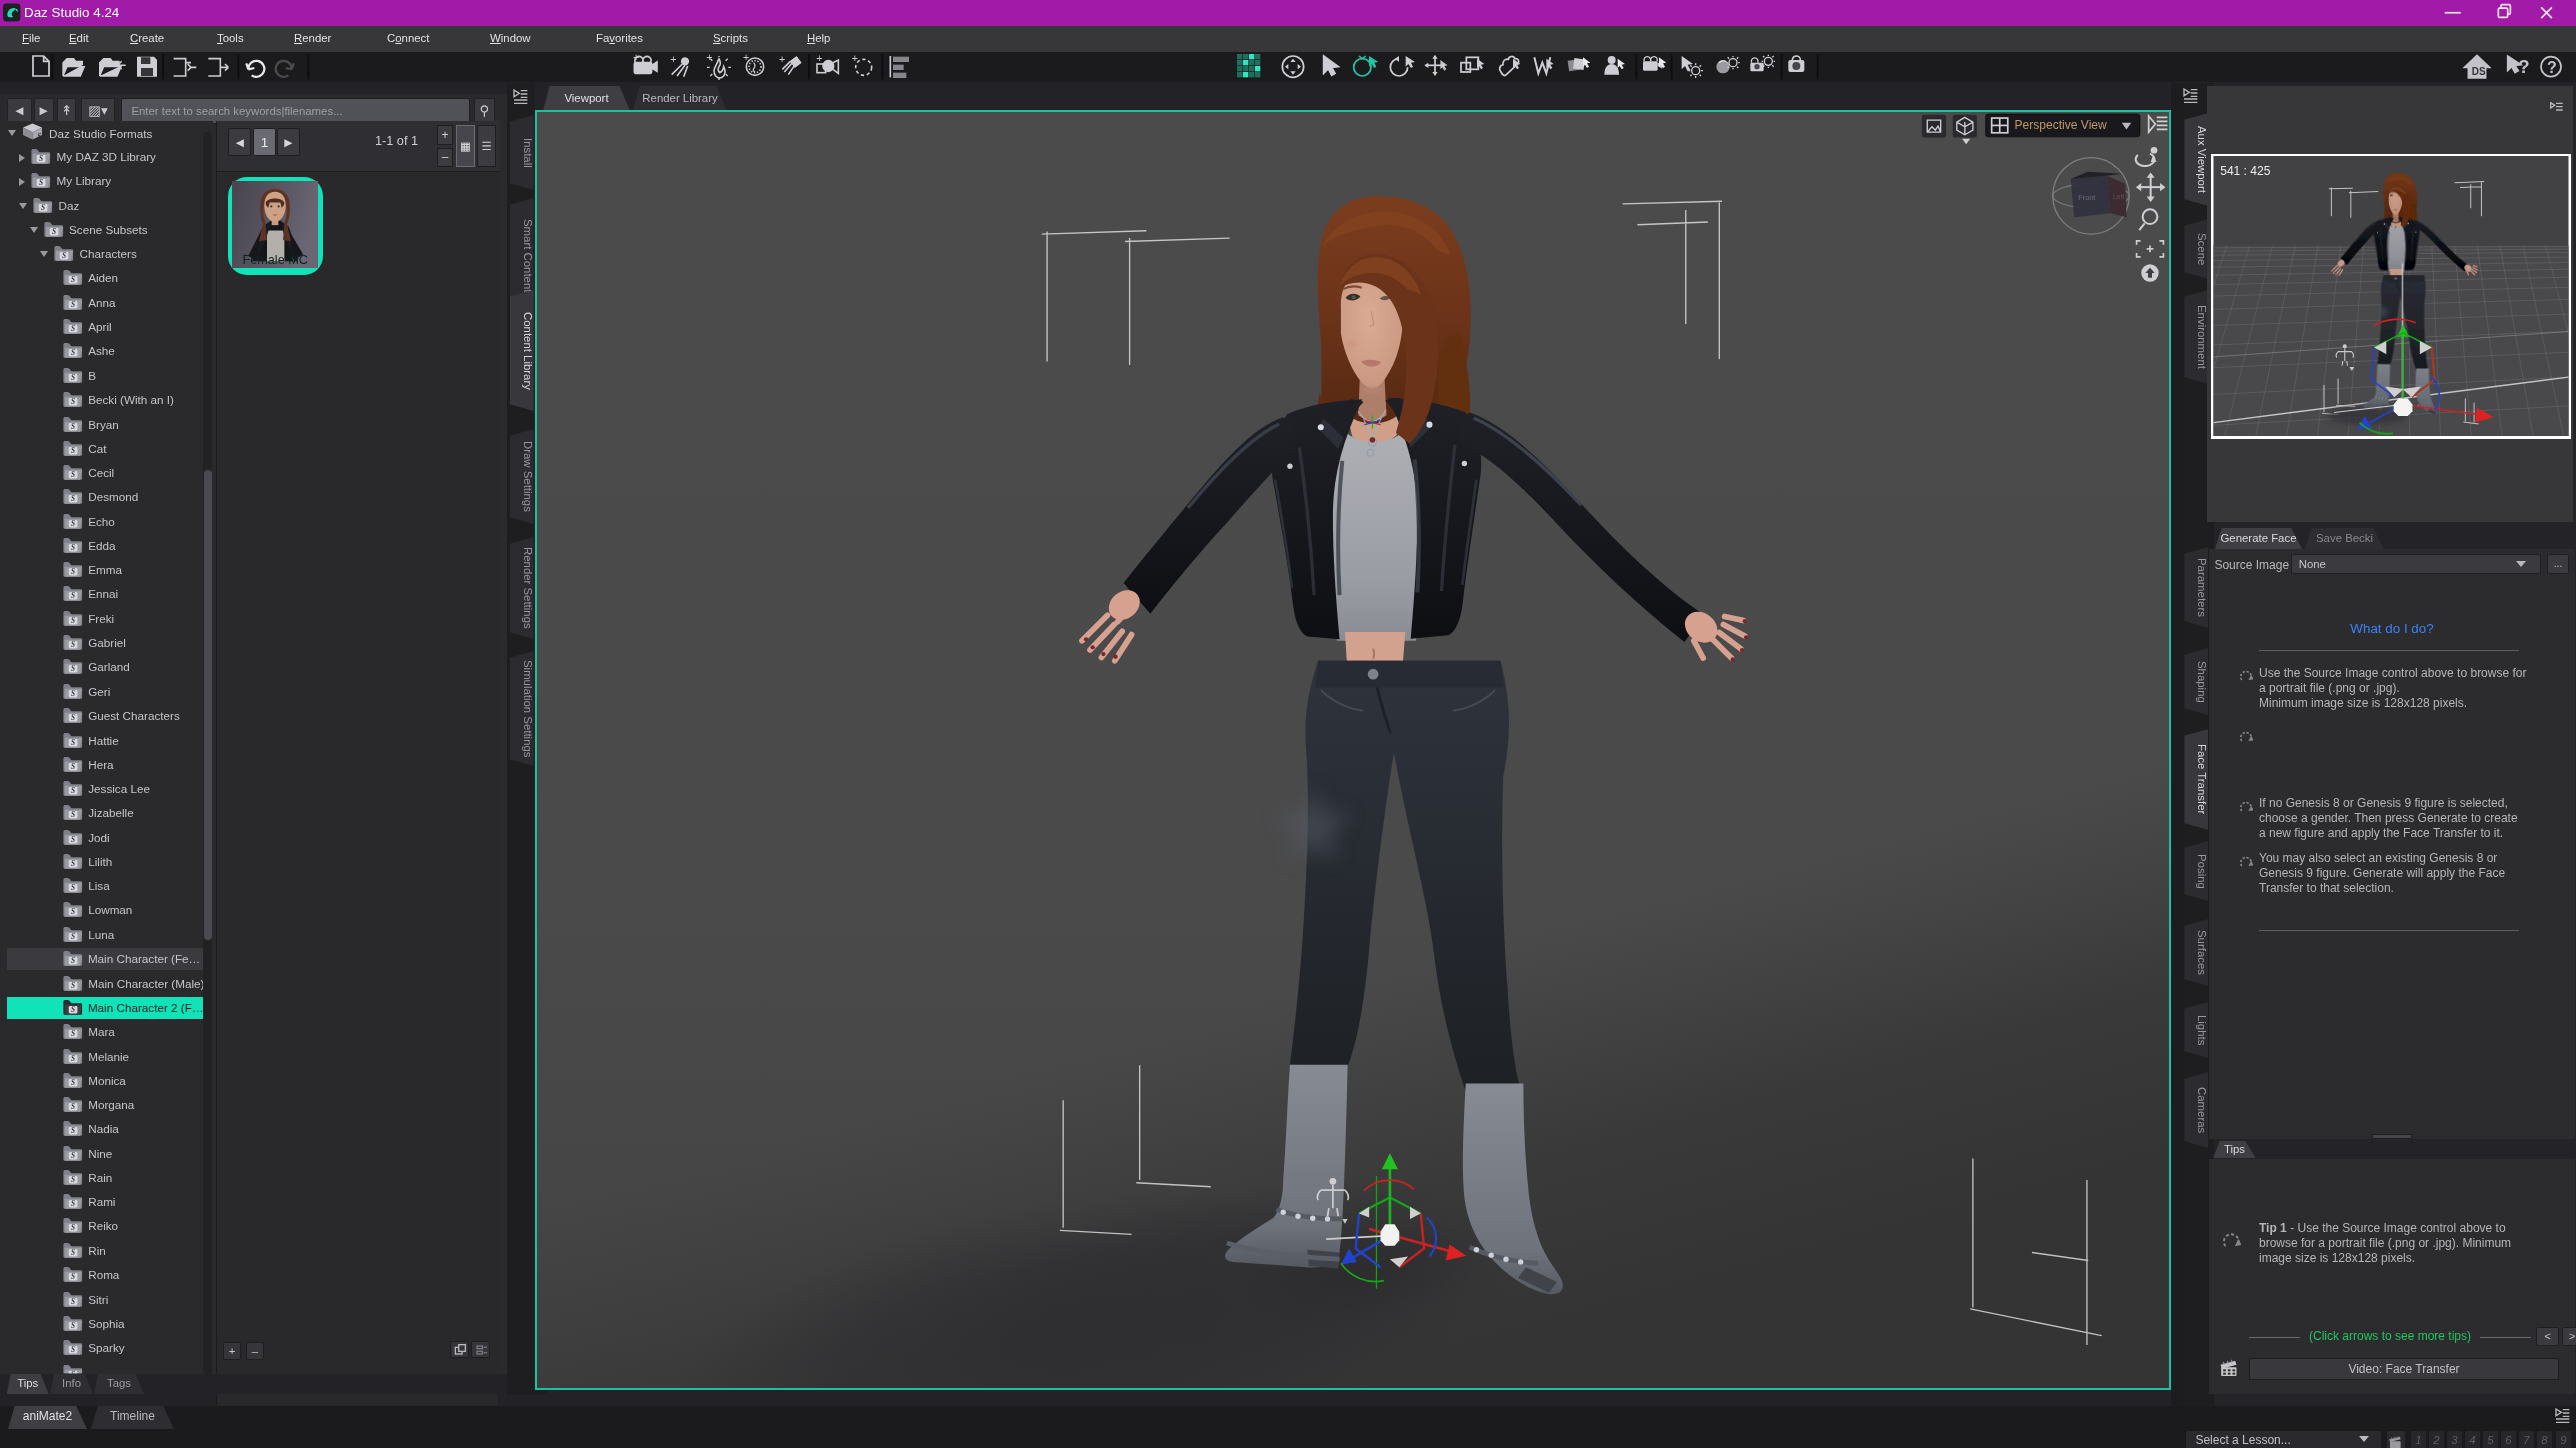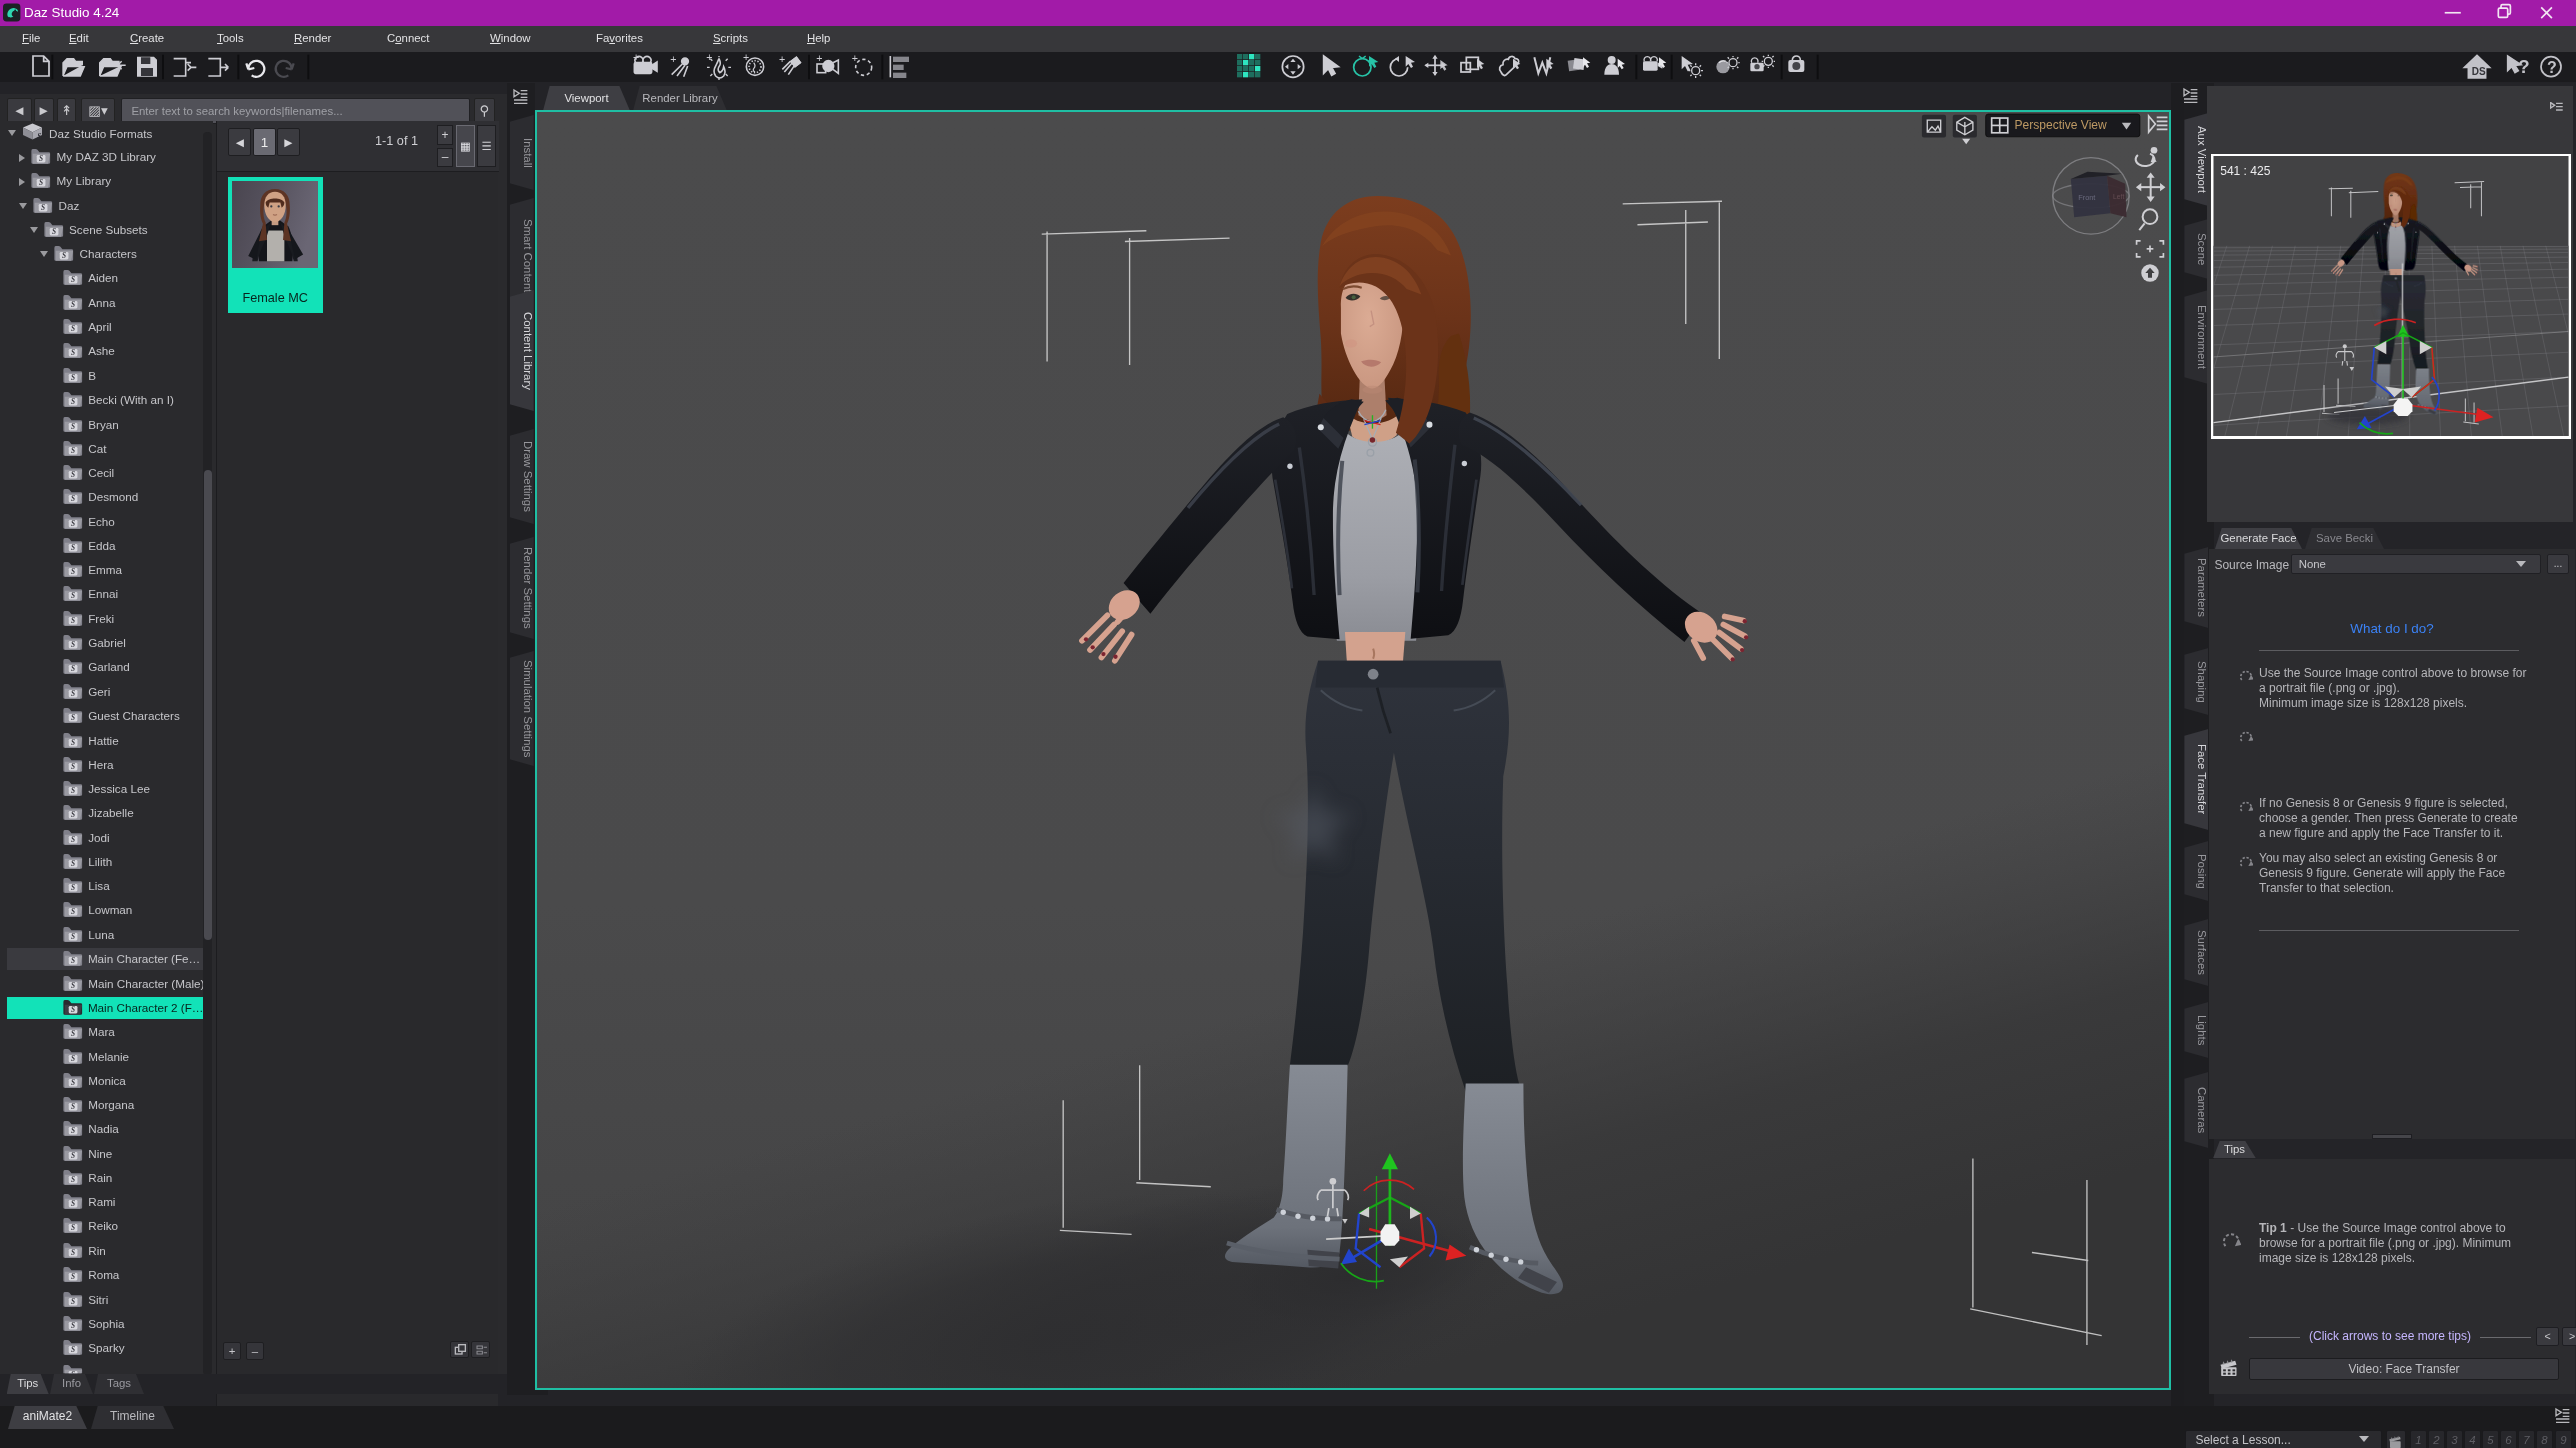--- a/index.html
+++ b/index.html
@@ -19,21 +19,21 @@
 .ti{position:absolute;height:22px;font-size:11.7px;color:#c6c6ca;white-space:nowrap;line-height:22px;}
 .ti .fold{display:inline-block;vertical-align:-3.4px;margin-right:4.7px;}
 .arr{display:inline-block;width:0;height:0;margin-right:5.4px;}
 .arrd{border-left:4.7px solid transparent;border-right:4.7px solid transparent;border-top:6px solid #9a9a9e;vertical-align:1.3px;}
 .arrr{border-top:4.7px solid transparent;border-bottom:4.7px solid transparent;border-left:6px solid #9a9a9e;vertical-align:-0.7px;}
 #treescroll{position:absolute;left:203px;top:38px;width:9.4px;height:1243px;background:#222225;border-radius:4px;}
 #treethumb{position:absolute;left:204px;top:376px;width:8px;height:470px;background:#4a4a50;border-radius:4px;}
 #thumbpane{position:absolute;left:216px;top:27px;width:282px;height:1335px;background:#29292c;border-left:0.7px solid #1c1c1f;}
 #pagerrow{position:absolute;left:0;top:0;width:282px;height:51px;background:#2f2f33;border-bottom:0.7px solid #1d1d20;}
 .pbtn{position:absolute;top:6.7px;width:23px;height:28px;background:#3b3b40;border:0.7px solid #1e1e21;border-radius:2px;color:#d6d6da;text-align:center;line-height:27px;font-size:13.4px;}
-#thumb{position:absolute;left:10.7px;top:56px;width:95px;height:136px;background:#12e2b8;}
+#thumb{position:absolute;left:10.7px;top:56px;width:95px;height:98px;background:#12e2b8;border-radius:19px;}
 #thumbimg{position:absolute;left:4.7px;top:4px;width:86px;height:87px;background:linear-gradient(115deg,#4e4a56 0%,#5c5864 40%,#716d7c 100%);overflow:hidden;}
 #thumblbl{position:absolute;left:0;bottom:8px;width:95px;text-align:center;font-size:12.7px;color:#08251e;}
 #tigtabs{position:absolute;left:0;top:1280px;width:507px;height:20px;background:#232327;}
 .btab{position:absolute;top:0;height:20px;background:#2f2f33;color:#9a9aa0;font-size:11.4px;text-align:center;line-height:19.5px;clip-path:polygon(4px 0,calc(100% - 8px) 0,100% 100%,0 100%);}
 .btab.act{background:#3d3d42;color:#dcdcde;}
 
 #lstrip{left:507px;top:83px;width:29px;height:1312px;background:#1e1e21;}
 .vtab{position:absolute;left:2.7px;width:24px;background:#2c2c30;color:#97979c;font-size:11.4px;writing-mode:vertical-rl;text-align:center;clip-path:polygon(0 6.7px,100% 0,100% 100%,0 calc(100% - 6.7px));}
 .vtab.act{background:#37373c;color:#d6d6da;}
 
@@ -1048,21 +1048,21 @@
 </div>
 
 <div class="htab" style="left:42px;top:1058px;width:43px;height:17.4px;line-height:17px;background:#3e3e43;color:#dcdcde;font-size:11.4px;">Tips</div>
 <div style="position:absolute;left:38px;top:1076px;width:366px;height:235px;background:#2c2c2f;">
   <svg width="19" height="21.5" style="position:absolute;left:13.4px;top:71px" viewBox="0 0 28 32">
         <path d="M5,24 A11,11 0 1 1 24,21" stroke="#85858a" stroke-width="3" fill="none" stroke-dasharray="4.5,3.5"></path>
         <path d="M24,13 l5,9 l-10,2 Z" fill="#85858a"></path>
       </svg>
   <div style="position:absolute;left:50px;top:62px;width:268px;font-size:12px;line-height:14.8px;color:#b6b6ba;"><b>Tip 1</b> - Use the Source Image control above to browse for a portrait file (.png or .jpg). Minimum image size is 128x128 pixels.</div>
   <div style="position:absolute;left:40px;top:178px;width:51px;border-top:0.7px solid #6a6a6e;"></div>
-  <div style="position:absolute;left:94px;top:170px;width:174px;text-align:center;font-size:12px;color:#c4b5fd;">(Click arrows to see more tips)</div>
+  <div style="position:absolute;left:94px;top:170px;width:174px;text-align:center;font-size:12px;color:#22c55e;">(Click arrows to see more tips)</div>
   <div style="position:absolute;left:271px;top:178px;width:51px;border-top:0.7px solid #6a6a6e;"></div>
   <div style="position:absolute;left:327px;top:168px;width:23px;height:19px;background:#3a3a3f;border:0.7px solid #1e1e22;border-radius:2px;color:#c6c6ca;text-align:center;line-height:17.4px;font-size:10.7px;">&lt;</div>
   <div style="position:absolute;left:353px;top:168px;width:20px;height:19px;background:#3a3a3f;border:0.7px solid #1e1e22;border-radius:2px;color:#c6c6ca;text-align:center;line-height:17.4px;font-size:10.7px;">&gt;</div>
   <svg width="19" height="20" style="position:absolute;left:10px;top:199px" viewBox="0 0 28 30">
         <g fill="#c6c6ca">
           <path d="M2,10 L24,4 L26,10 L4,16 Z"></path>
           <rect x="3" y="14" width="23" height="13" rx="1"></rect>
           <path d="M6,5 l3,4 l-4,1 Z M12,3.5 l3,4 l-4,1 Z M18,2 l3,4 l-4,1 Z" fill="#8a8a8e"></path>
           <g fill="#2c2c2f">
             <rect x="6" y="17" width="4" height="3"></rect>

